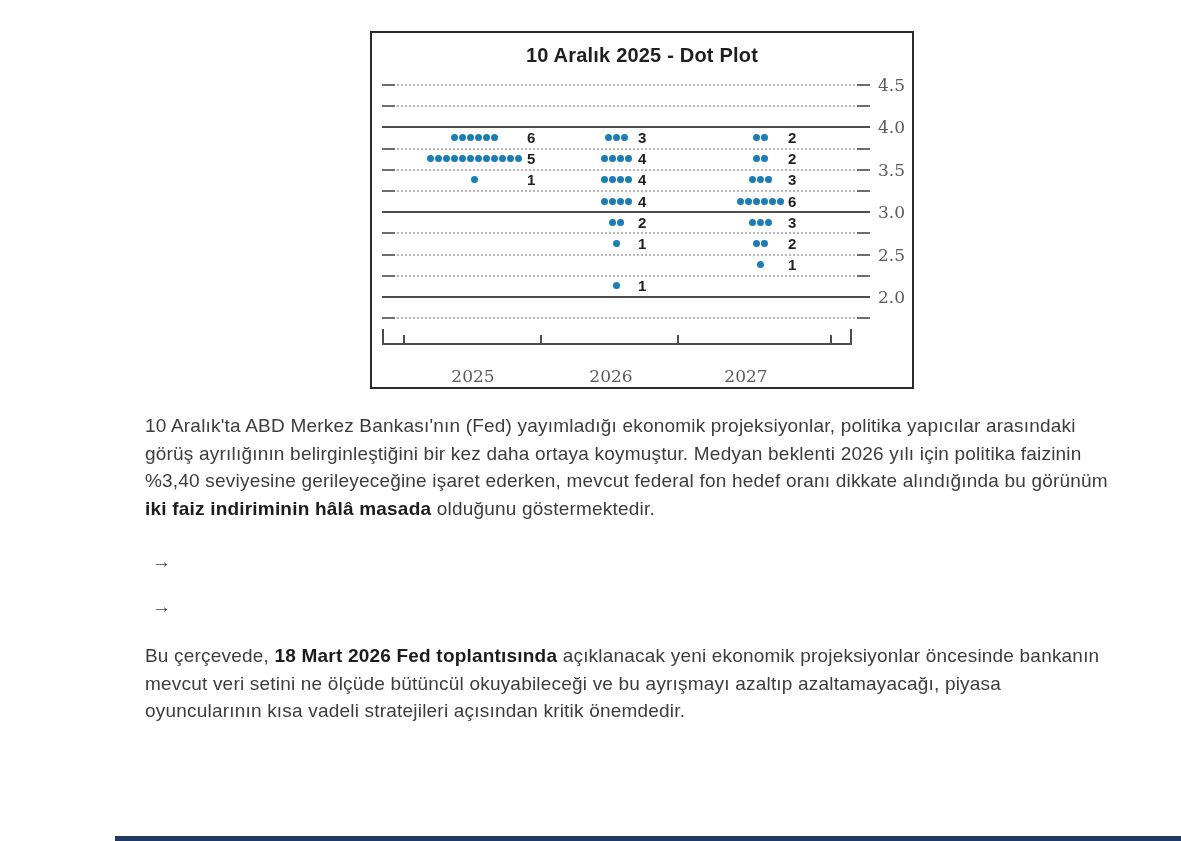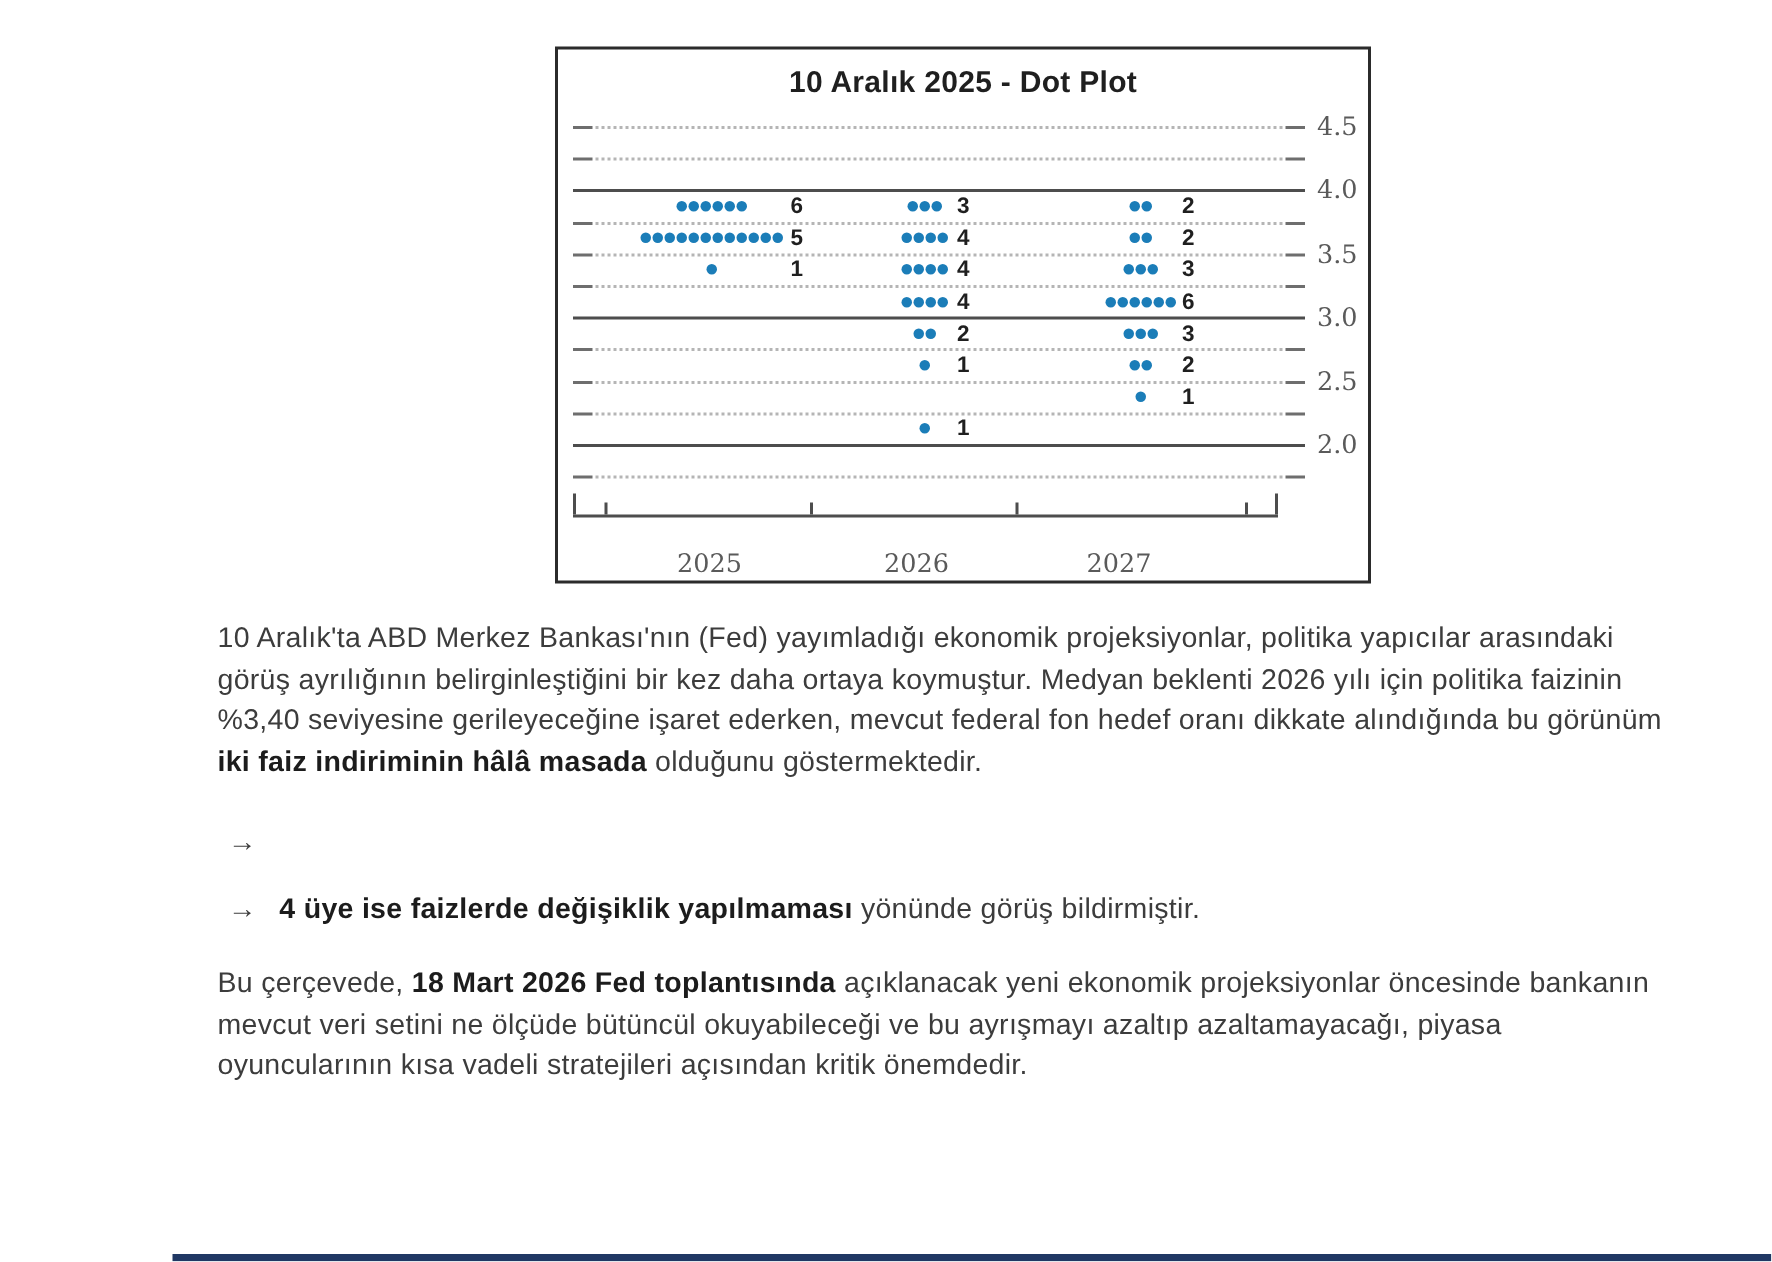--- a/index.html
+++ b/index.html
@@ -200,20 +200,19 @@
   </div>
 
   <div id="article">
     <p><span>10 Aralık'ta ABD Merkez Bankası'nın (Fed) yayımladığı ekonomik projeksiyonlar, politika yapıcılar arasındaki görüş ayrılığının belirginleştiğini bir kez daha ortaya koymuştur. Medyan beklenti 2026 yılı için politika faizinin %3,40 seviyesine gerileyeceğine işaret ederken, mevcut federal fon hedef oranı dikkate alındığında bu görünüm </span><span class="b">iki faiz indiriminin hâlâ masada</span><span> olduğunu göstermektedir.</span></p>
     <div class="bullet-list">
       <div class="bullet-row">
         <span class="bullet-arrow">→</span>
       </div>
       <div class="bullet-row">
         <span class="bullet-arrow">→</span>
-        <span><span class="b">4 üye ise faizlerde değişiklik yapılmaması</span><span> yönünde görüş bildirmiştir.</span></span>
       </div>
     </div>
     <p><span>Bu çerçevede, </span><span class="b">18 Mart 2026 Fed toplantısında</span><span> açıklanacak yeni ekonomik projeksiyonlar öncesinde bankanın mevcut veri setini ne ölçüde bütüncül okuyabileceği ve bu ayrışmayı azaltıp azaltamayacağı, piyasa oyuncularının kısa vadeli stratejileri açısından kritik önemdedir.</span></p>
   </div>
 
   <div id="footer-bar" style="background: rgb(32, 56, 100);"></div>
 </div>
 
 </body></html>

